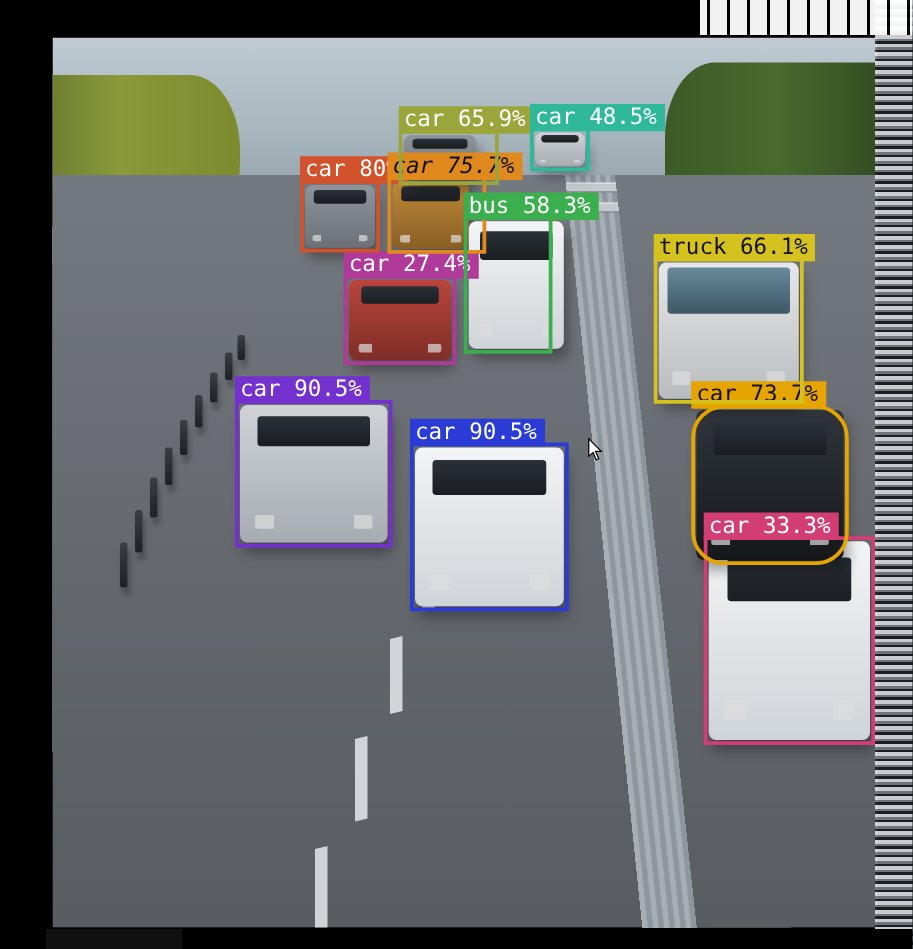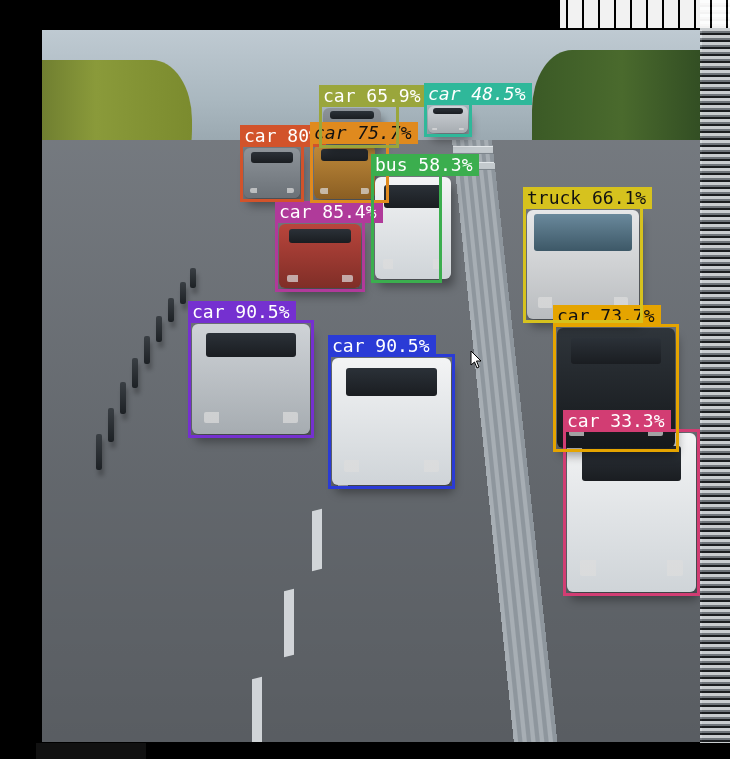--- a/index.html
+++ b/index.html
@@ -230,45 +230,45 @@
         <div class="veh silver" style="left: 386px; top: 76px; width: 40px; height: 27px;"></div>
       </div>
     <div id="detections">
         <div class="det" style="border-color: rgb(42, 59, 214); left: 286px; top: 324px; width: 127px; height: 135px;">
           <div class="label" style="background: rgb(42, 59, 214);">car 90.5%</div>
         </div>
         <div class="det" style="border-color: rgb(117, 48, 208); left: 146px; top: 290px; width: 126px; height: 118px;">
           <div class="label" style="background: rgb(117, 48, 208);">car 90.5%</div>
         </div>
         <div class="det" style="border-color: rgb(176, 58, 154); left: 233px; top: 190px; width: 90px; height: 72px;">
-          <div class="label" style="background: rgb(176, 58, 154);">car 85.4%</div>
+          <div class="label" style="background: rgb(176, 58, 154);">car 27.4%</div>
         </div>
         <div class="det" style="border-color: rgb(210, 61, 115); left: 521px; top: 399px; width: 137px; height: 167px;">
           <div class="label" style="background: rgb(210, 61, 115);">car 33.3%</div>
         </div>
         <div class="det" style="border-color: rgb(210, 83, 43); left: 198px; top: 114px; width: 64px; height: 58px;">
           <div class="label" style="background: rgb(210, 83, 43);">car 80%</div>
         </div>
         <div class="det" style="border-color: rgb(224, 138, 30); left: 268px; top: 111px; width: 79px; height: 62px; font-style: italic;">
           <div class="label dark-text" style="background: rgb(224, 138, 30);">car 75.7%</div>
         </div>
-        <div class="det" style="border-color: rgb(229, 164, 0); left: 511px; top: 294px; width: 126px; height: 128px;">
+        <div class="det" style="border-color: rgb(229, 164, 0); left: 511px; top: 294px; width: 126px; height: 128px; border-radius: 26px;">
           <div class="label dark-text" style="background: rgb(229, 164, 0);">car 73.7%</div>
         </div>
         <div class="det" style="border-color: rgb(214, 194, 30); left: 481px; top: 176px; width: 120px; height: 117px;">
           <div class="label dark-text" style="background: rgb(214, 194, 30);">truck 66.1%</div>
         </div>
         <div class="det" style="border-color: rgb(154, 166, 60); left: 277px; top: 74px; width: 80px; height: 44px;">
           <div class="label" style="background: rgb(154, 166, 60);">car 65.9%</div>
         </div>
         <div class="det" style="border-color: rgb(59, 174, 78); left: 329px; top: 143px; width: 71px; height: 110px;">
           <div class="label" style="background: rgb(59, 174, 78);">bus 58.3%</div>
         </div>
         <div class="det" style="border-color: rgb(47, 184, 154); left: 382px; top: 72px; width: 48px; height: 35px;">
-          <div class="label" style="background: rgb(47, 184, 154); font-style: italic;">car 48.5%</div>
+          <div class="label" style="background: rgb(47, 184, 154);">car 48.5%</div>
         </div>
       </div>
 
     <div class="cursor" style="left: 428px; top: 320px;">
       <svg viewBox="0 0 14 20">
         <path d="M1 1 L1 15 L4.5 12 L7 18 L9 17 L6.5 11 L11 11 Z" fill="#fff" stroke="#000" stroke-width="1"></path>
       </svg>
     </div>
   </div>
 

